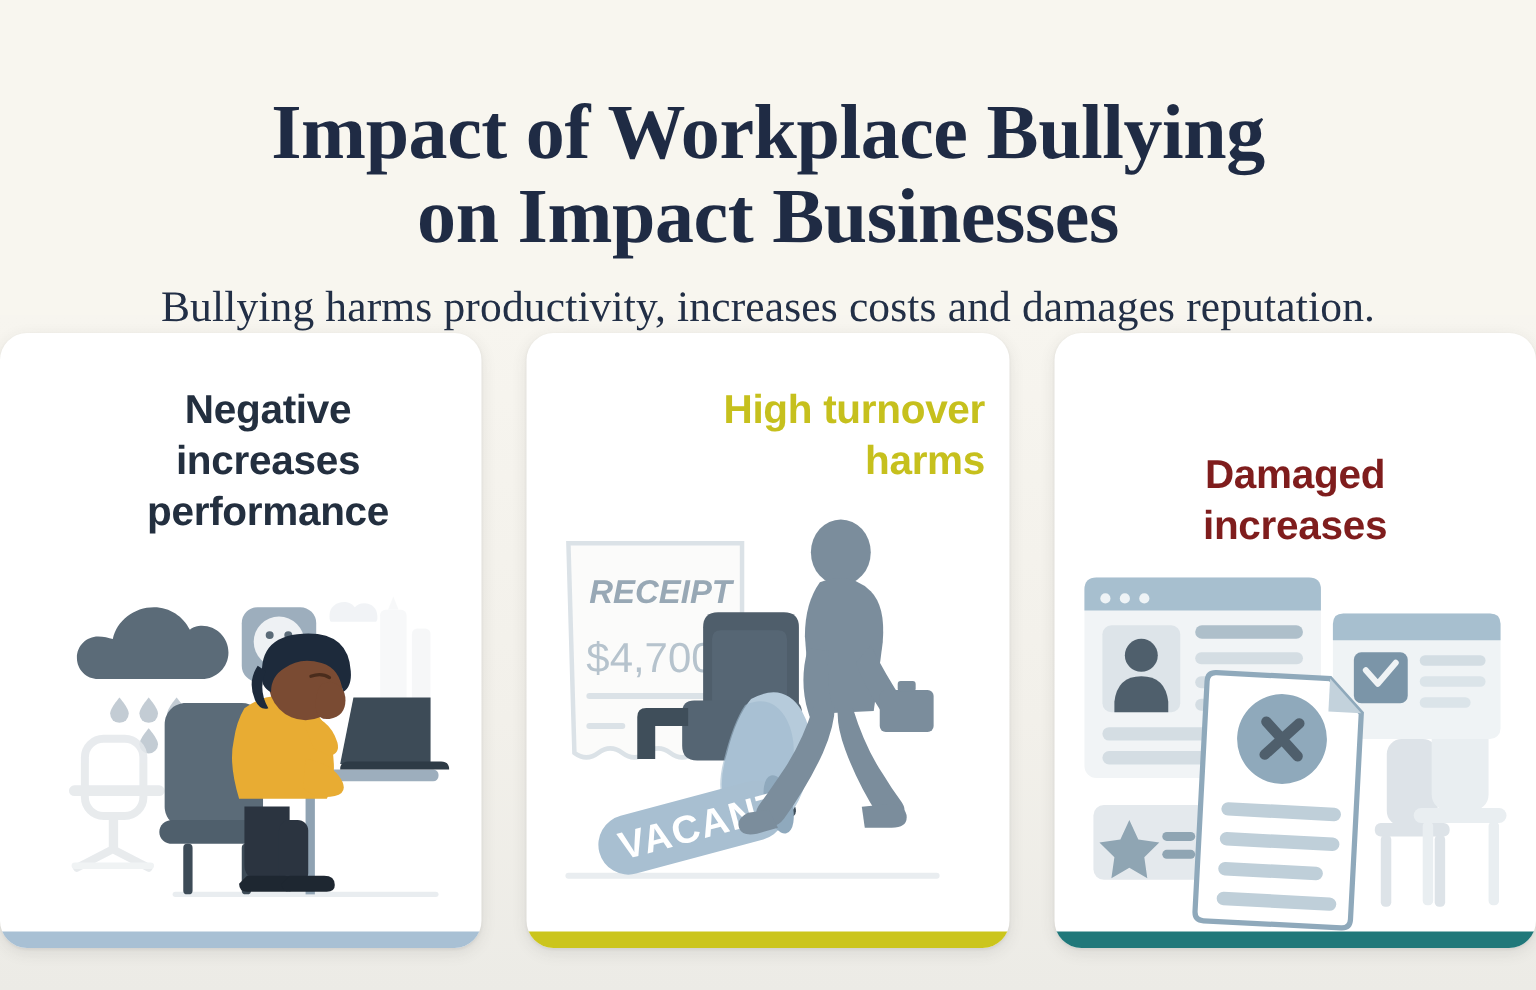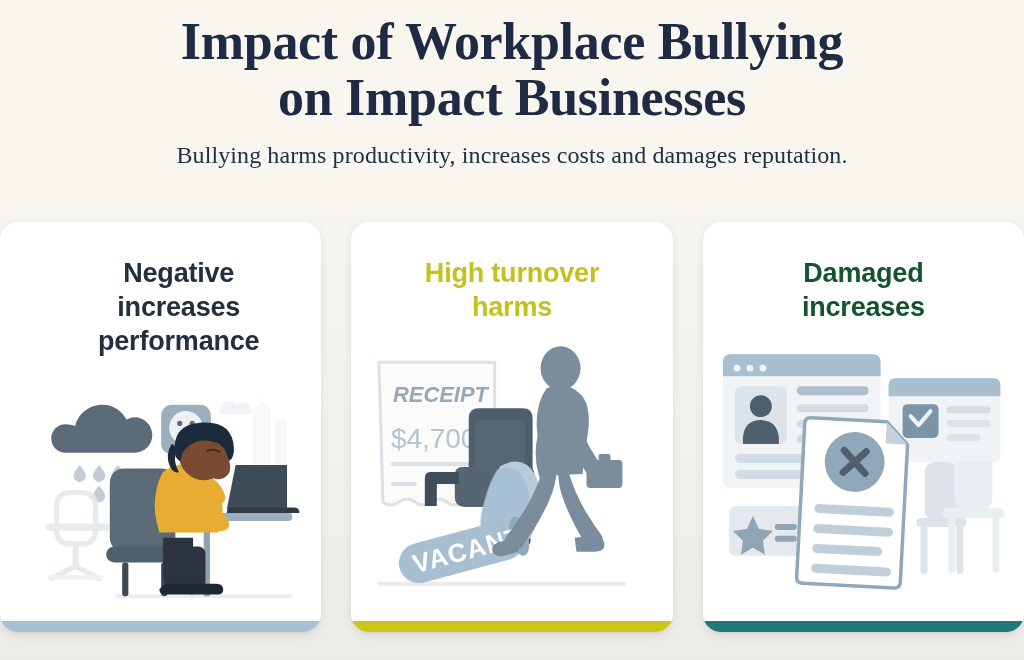--- a/index.html
+++ b/index.html
@@ -26,25 +26,26 @@
     padding-top: 14px;
     text-align: center;
   }
   .page-title {
     font-family: "Liberation Serif", serif;
     font-weight: 700;
     font-size: 52px;
     line-height: 1.08;
     color: #1f2b44;
     letter-spacing: -0.3px;
+    margin-top: 47px;
   }
   .page-title .line { display: block; }
   .page-subtitle {
     font-family: "Liberation Serif", serif;
-    font-size: 24px;
+    font-size: 29px;
     color: #222f46;
     margin-top: 16px;
     letter-spacing: 0.1px;
   }
 
   .cards {
     position: absolute;
     top: 222px;
     left: 0;
     width: 1024px;
@@ -195,21 +196,21 @@
         <g>
           <path d="M232 104 l58 0 l0 50 l-68 0z" fill="#3d4b57"></path>
           <path d="M228 152 h70 q6 0 6 6 h-82 q0 -6 6 -6z" fill="#2e3b46"></path>
         </g>
       </svg>
     </div>
     <div class="card-accent" style="background:#a8c0d4"></div>
   </div>
 
   <div class="card">
-    <div class="card-title" style="color: rgb(198, 192, 29);">
+    <div class="card-title" style="color: rgb(198, 192, 29); text-align: right;">
       <span style="display:block">High turnover</span>
       <span style="display:block">harms</span>
     </div>
     <div class="card-art">
       <svg viewBox="0 0 322 280" xmlns="http://www.w3.org/2000/svg">
 
         <rect x="26" y="242" width="250" height="4" rx="2" fill="#e9edf0"></rect>
 
         <g>
           <path d="M28 22 h116 v140 q-8 6 -16 0 q-8 -6 -16 0 q-8 6 -16 0 q-8 -6 -16 0 q-8 6 -16 0 q-8 -6 -16 0 q-8 6 -16 0z" fill="#fbfbfa" stroke="#dbe2e7" stroke-width="3"></path>
@@ -249,21 +250,21 @@
           <path d="M244 196 q10 2 10 9 q0 7 -10 7 h-18 l-2 -14z"></path>
           <rect x="236" y="120" width="36" height="28" rx="4"></rect>
           <rect x="248" y="114" width="12" height="7" rx="2"></rect>
         </g>
       </svg>
     </div>
     <div class="card-accent" style="background:#cbc51c"></div>
   </div>
 
   <div class="card">
-    <div class="card-title" style="color: #14532d;">
+    <div class="card-title" style="color: #7f1d1d; margin-top: 43px;">
       <span style="display:block">Damaged</span>
       <span style="display:block">increases</span>
     </div>
     <div class="card-art">
       <svg viewBox="0 0 322 280" xmlns="http://www.w3.org/2000/svg">
 
         <g fill="#dde3e8">
           <rect x="222" y="122" width="34" height="58" rx="10"></rect>
           <rect x="214" y="178" width="50" height="9" rx="4"></rect>
           <rect x="218" y="186" width="7" height="48" rx="3"></rect>

